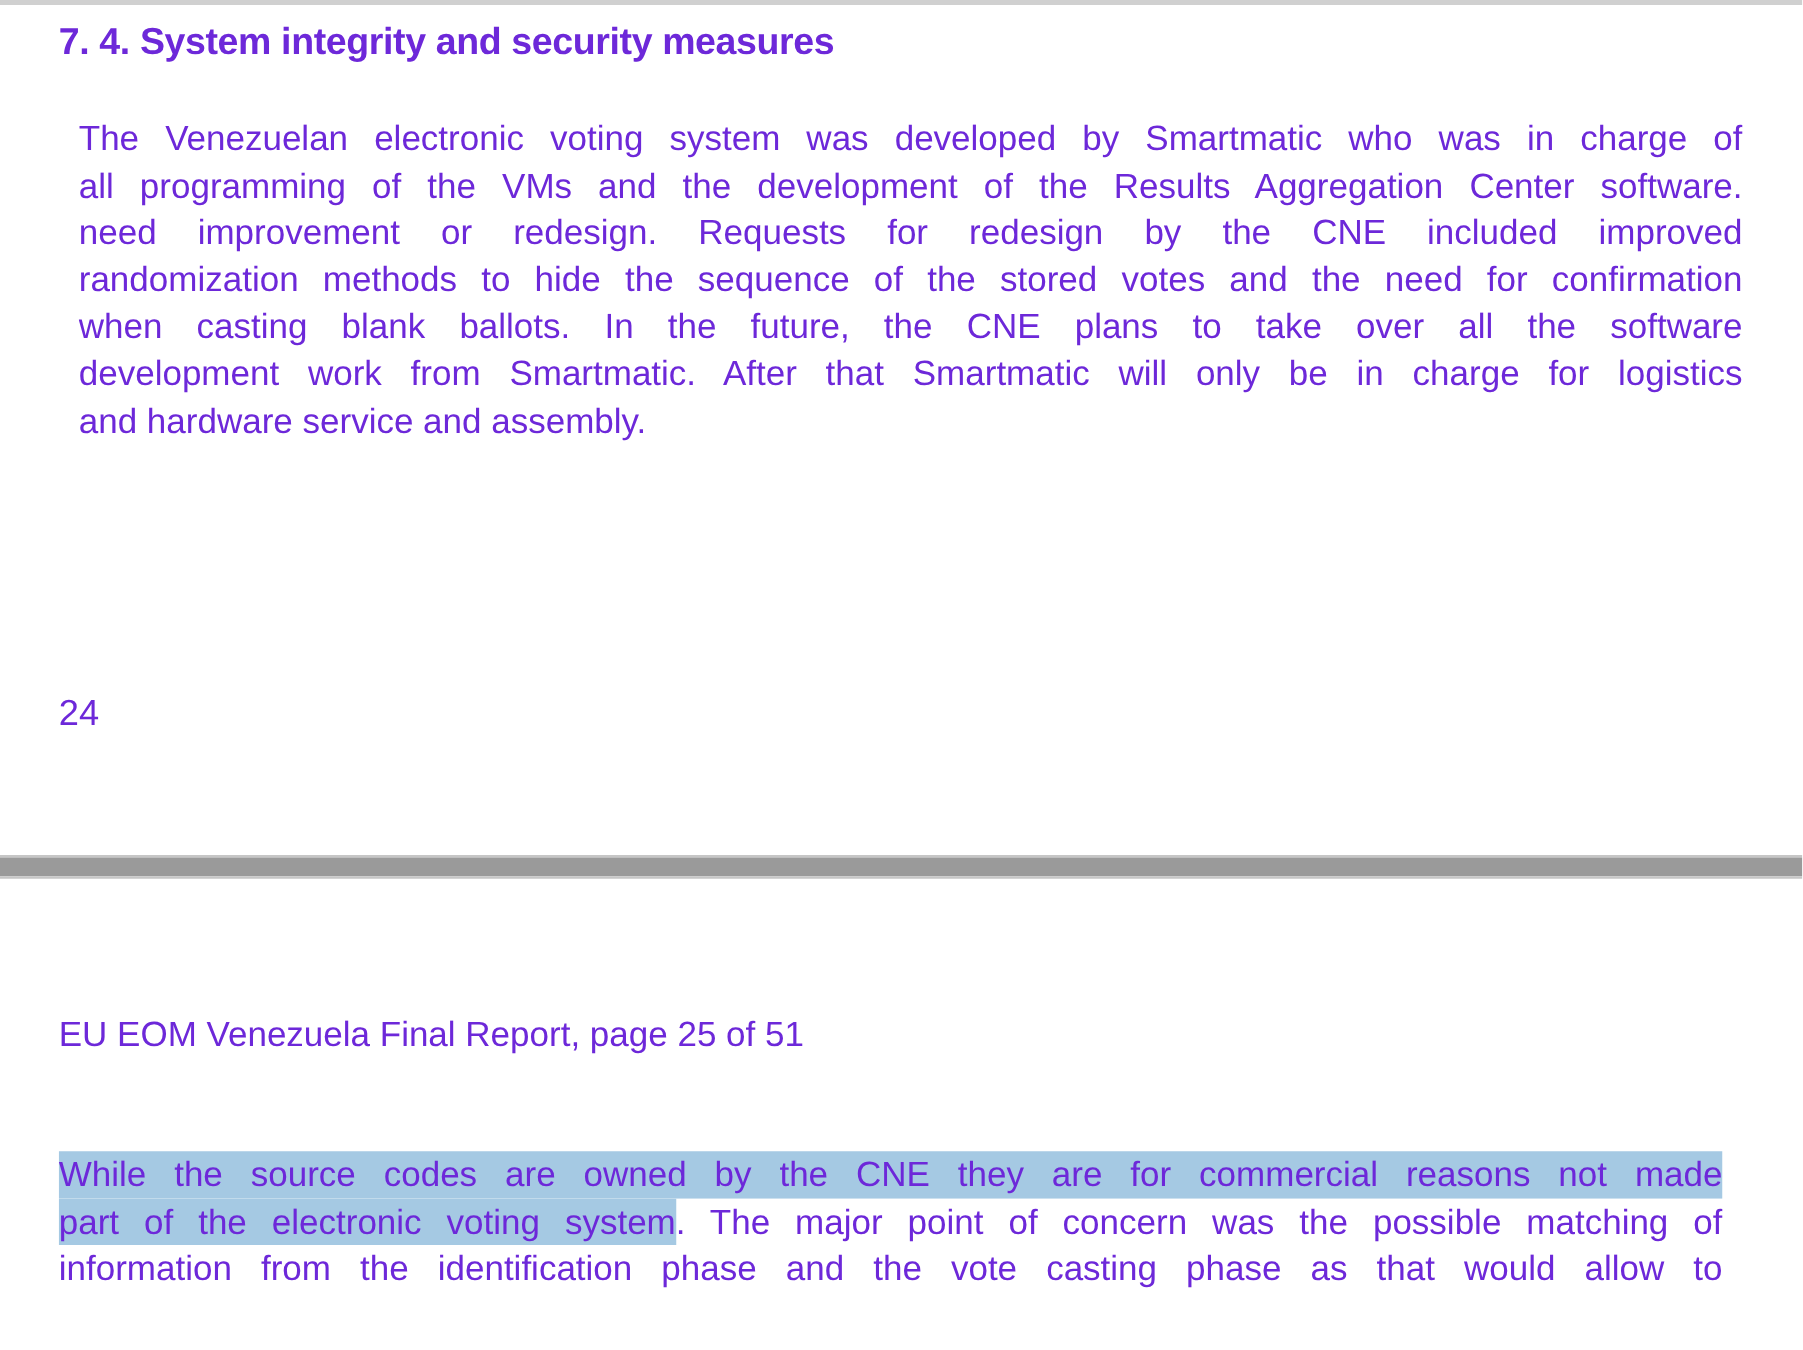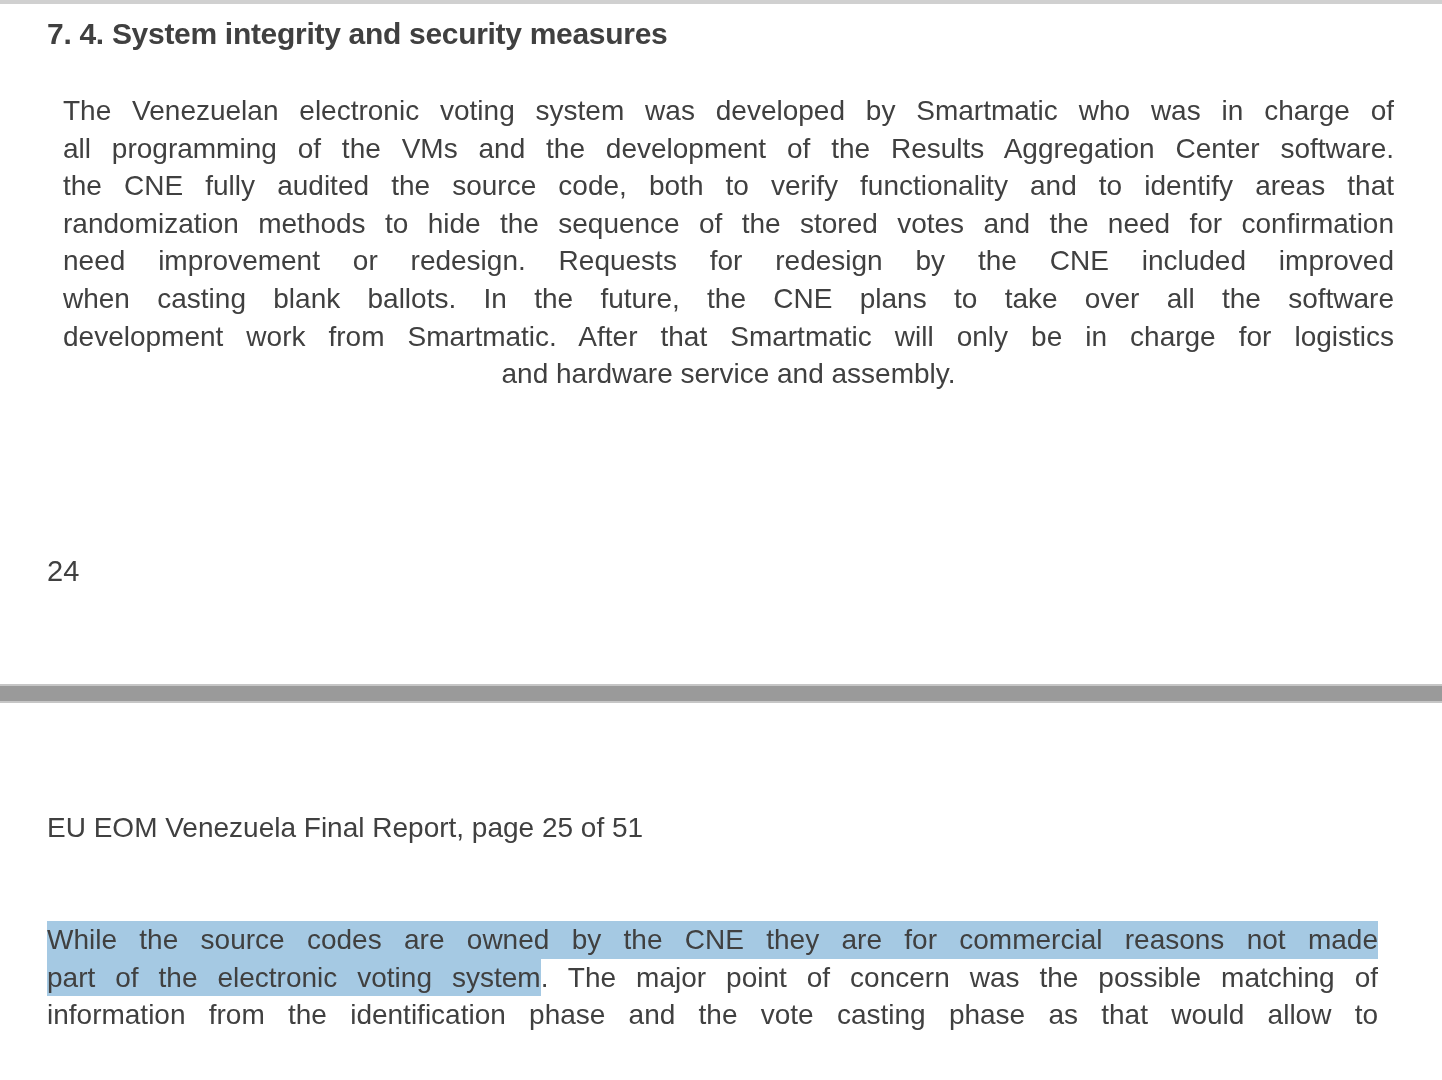--- a/index.html
+++ b/index.html
@@ -7,21 +7,21 @@
     padding: 0;
     background: #ffffff;
   }
   .screen {
     position: relative;
     width: 1442px;
     height: 1080px;
     background: #ffffff;
     overflow: hidden;
     font-family: "Liberation Sans", sans-serif;
-    color: #404040;
+    color: #6d28d9;
   }
   .top-strip {
     position: absolute;
     top: 0; left: 0;
     width: 100%;
     height: 4px;
   }
   .heading {
     position: absolute;
     top: 15px;
@@ -46,21 +46,21 @@
     white-space: normal;
     overflow: hidden;
     height: 37.6px;
   }
   .line.just {
     text-align: justify;
     text-align-last: justify;
     text-justify: inter-word;
   }
   .line.last {
-    text-align: center;
+    text-align: left;
   }
   .hl {
     padding: 4px 0;
   }
   .page-number {
     position: absolute;
     top: 553px;
     left: 47px;
     width: 1331px;
     text-align: left;
@@ -93,23 +93,22 @@
 
 <div class="screen">
 
   <div class="top-strip" style="background-color: rgb(208, 208, 208);"></div>
 
   <h1 class="heading">7. 4. System integrity and security measures</h1>
 
   <div class="para para1">
     <div class="line just">The Venezuelan electronic voting system was developed by Smartmatic who was in charge of</div>
     <div class="line just">all programming of the VMs and the development of the Results Aggregation Center software.</div>
-    <div class="line just">the CNE fully audited the source code, both to verify functionality and to identify areas that</div>
+    <div class="line just">need improvement or redesign. Requests for redesign by the CNE included improved</div>
     <div class="line just">randomization methods to hide the sequence of the stored votes and the need for confirmation</div>
-    <div class="line just">need improvement or redesign. Requests for redesign by the CNE included improved</div>
     <div class="line just">when casting blank ballots. In the future, the CNE plans to take over all the software</div>
     <div class="line just">development work from Smartmatic. After that Smartmatic will only be in charge for logistics</div>
     <div class="line last">and hardware service and assembly.</div>
   </div>
 
   <div class="page-number">24</div>
 
   <div class="divider">
     <div class="divider-edge" style="background-color: rgb(198, 198, 198);"></div>
     <div class="divider-core" style="background-color: rgb(154, 154, 154);"></div>

